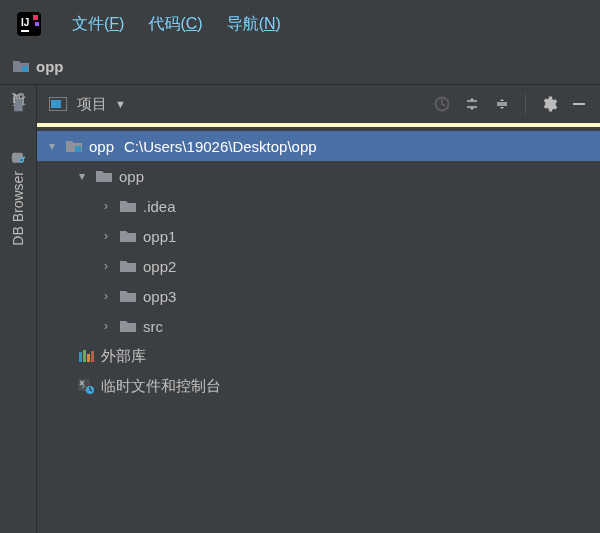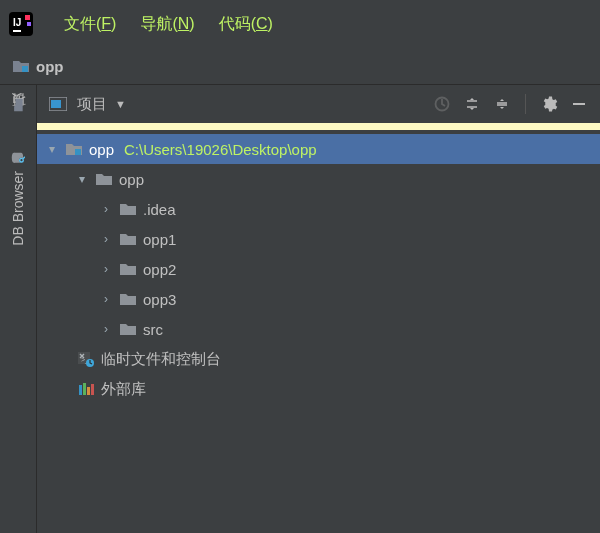--- a/index.html
+++ b/index.html
@@ -12,32 +12,32 @@
     font-family: "Segoe UI", "Microsoft YaHei", sans-serif;
     font-size: 15px;
     color: #bbbbbb;
     user-select: none;
   }
   .top-menu {
     height: 48px;
     display: flex;
     align-items: center;
     gap: 0;
-    padding-left: 8px;
+    padding-left: 16px;
     background: #3c3f41;
   }
   .top-menu .app-logo {
     width: 26px;
     height: 26px;
     margin-right: 18px;
     display:flex;align-items:center;justify-content:center;
   }
   .top-menu .menu-item {
     padding: 6px 12px;
-    color: #bef264;
+    color: #7dd3fc;
     font-size: 16px;
     white-space: nowrap;
   }
   .top-menu .menu-item u { text-decoration: underline; }
   .breadcrumb-bar {
     height: 36px;
     display: flex;
     align-items: center;
     padding-left: 12px;
     background: #3c3f41;
@@ -80,21 +80,21 @@
     flex: 1;
     background: #3c3f41;
     display:flex;
     flex-direction:column;
   }
   .panel-header {
     height: 38px;
     display:flex;
     align-items:center;
     padding: 0 10px;
-    border-bottom:7px solid #fef9c3;
+    border-bottom:4px solid #fef9c3;
     background:#3c3f41;
     gap:8px;
   }
   .panel-header .ph-left {
     display:flex;align-items:center;gap:8px;flex:1;
   }
   .panel-header .ph-title { color:#bbbbbb; font-size:15px;}
   .panel-header .ph-drop { color:#bbbbbb; font-size:11px;}
   .panel-header .ph-icon {
     width:22px;height:22px;display:flex;align-items:center;justify-content:center;
@@ -110,21 +110,21 @@
     height:30px;
     padding-left:8px;
     gap:6px;
     white-space:nowrap;
   }
   .tree-row.selected {
     background:#4a6fa5;
     color:#ffffff;
   }
   .tree-row.selected .folder-name { color:#fff; font-weight:500;}
-  .tree-row.selected .folder-path { color:#bef264;}
+  .tree-row.selected .folder-path { color:#ffffff;}
   .arrow {
     width:14px;display:flex;justify-content:center;color:#9aa7b0;font-size:12px;
   }
   .arrow.hidden { visibility:hidden;}
   .indent { display:inline-block;}
   .folder-icon {display:flex;align-items:center;}
   .folder-name { color:#c0c0c0;}
   .folder-path { color:#888888; margin-left:4px; font-size:15px;}
   .lib-icon, .scratch-icon {display:flex;align-items:center;}
   svg { display:block;}
@@ -136,22 +136,22 @@
   <div class="app-logo">
     <svg width="24" height="24" viewBox="0 0 24 24">
       <rect x="0" y="0" width="24" height="24" rx="4" fill="#000"></rect>
       <text x="4" y="14" font-size="10" font-weight="700" fill="#fff">IJ</text>
       <rect x="4" y="18" width="8" height="2" fill="#fff"></rect>
       <rect x="16" y="3" width="5" height="5" fill="#fe315d"></rect>
       <rect x="18" y="10" width="4" height="4" fill="#9360ff"></rect>
     </svg>
   </div>
   <div class="menu-item"><span>文件</span>(<u>F</u>)</div>
+  <div class="menu-item"><span>代码</span>(<u>C</u>)</div>
   <div class="menu-item"><span>导航</span>(<u>N</u>)</div>
-  <div class="menu-item"><span>代码</span>(<u>C</u>)</div>
 </div>
 
 <div class="breadcrumb-bar">
   <span class="bc-icon">
     <svg width="18" height="16" viewBox="0 0 18 16">
       <path d="M1 3 h6 l2 2 h8 v9 h-16 z" fill="#7a8290"></path>
       <rect x="10" y="8" width="6" height="6" fill="#3592c4"></rect>
     </svg>
   </span>
   <span class="bc-text">opp</span>
@@ -298,40 +298,40 @@
             <svg width="18" height="14" viewBox="0 0 18 14">
               <path d="M1 2 h6 l2 2 h8 v9 h-16 z" fill="#8e9399"></path>
             </svg>
           </span>
         <span class="folder-name">src</span>
       </div>
 
       <div class="tree-row">
         <span class="indent" style="width:6px"></span>
         <span class="arrow hidden">›</span>
+        <span class="lib-icon">
+          <svg width="18" height="16" viewBox="0 0 18 16">
+            <rect x="2" y="4" width="3" height="10" fill="#3592c4"></rect>
+            <rect x="6" y="2" width="3" height="12" fill="#5bb35b"></rect>
+            <rect x="10" y="6" width="3" height="8" fill="#d68f3f"></rect>
+            <rect x="14" y="3" width="3" height="11" fill="#c75450"></rect>
+          </svg>
+        </span>
+        <span class="folder-name">外部库</span>
+      </div>
+
+      <div class="tree-row">
+        <span class="indent" style="width:6px"></span>
+        <span class="arrow hidden">›</span>
         <span class="scratch-icon">
           <svg width="18" height="16" viewBox="0 0 18 16">
             <rect x="1" y="1" width="12" height="12" fill="#4a4d4f"></rect>
             <path d="M3 3 l4 4 M3 7 l4 -4" stroke="#aeb3b7" stroke-width="1.4"></path>
             <text x="4" y="11" font-size="7" fill="#aeb3b7">&gt;_</text>
             <circle cx="13" cy="12" r="4" fill="#3fa6d9"></circle>
             <path d="M13 9 v3 l2 1" stroke="#2b2b2b" stroke-width="1.2" fill="none"></path>
           </svg>
         </span>
         <span class="folder-name">临时文件和控制台</span>
       </div>
-
-      <div class="tree-row">
-        <span class="indent" style="width:6px"></span>
-        <span class="arrow hidden">›</span>
-        <span class="lib-icon">
-          <svg width="18" height="16" viewBox="0 0 18 16">
-            <rect x="2" y="4" width="3" height="10" fill="#3592c4"></rect>
-            <rect x="6" y="2" width="3" height="12" fill="#5bb35b"></rect>
-            <rect x="10" y="6" width="3" height="8" fill="#d68f3f"></rect>
-            <rect x="14" y="3" width="3" height="11" fill="#c75450"></rect>
-          </svg>
-        </span>
-        <span class="folder-name">外部库</span>
-      </div>
     </div>
   </div>
 </div>
 
 </body></html>

